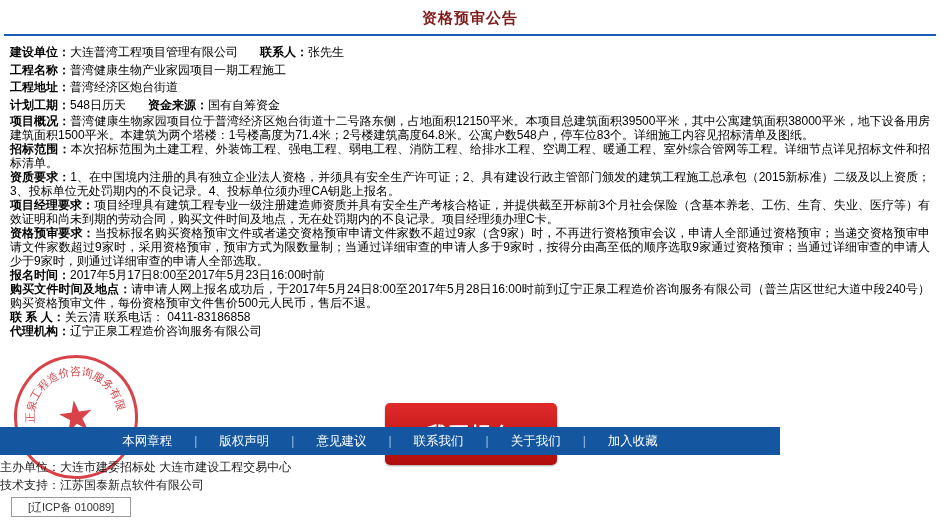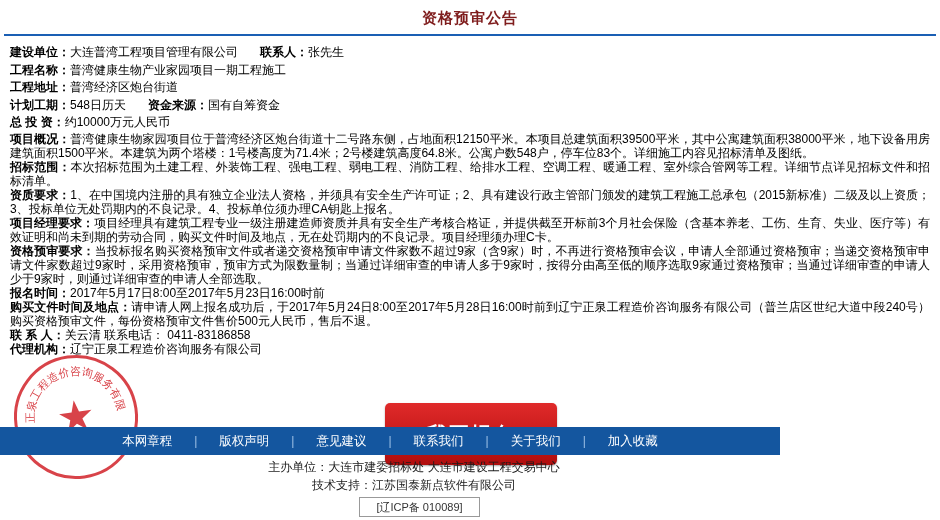--- a/index.html
+++ b/index.html
@@ -125,21 +125,20 @@
   .nav-sep {
     color: #9dc0e6;
     font-size: 12px;
   }
 
   
   .footer {
     position: absolute;
     left: 0; top: 458px;
     width: 828px;
-    text-align: center;
     font-size: 12px;
     line-height: 18px;
     color: #1a1a1a;
   }
   .footer .icp {
     display: inline-block;
     margin-top: 3px;
     border: 1px solid #999999;
     padding: 0 16px;
     font-size: 11px;
@@ -168,23 +167,20 @@
     </div>
 
     <div class="row">
       <span class="lbl">工程地址：</span><span>普湾经济区炮台街道</span>
     </div>
 
     <div class="row">
       <span class="lbl">计划工期：</span><span>548日历天</span><span class="gap"></span><span class="lbl">资金来源：</span><span>国有自筹资金</span>
     </div>
 
-    <div class="row">
-      <span class="lbl">总 投 资：</span><span>约10000万元人民币</span>
-    </div>
 
     <div class="para">
       <span class="lbl">项目概况：</span><span>普湾健康生物家园项目位于普湾经济区炮台街道十二号路东侧，占地面积12150平米。本项目总建筑面积39500平米，其中公寓建筑面积38000平米，地下设备用房建筑面积1500平米。本建筑为两个塔楼：1号楼高度为71.4米；2号楼建筑高度64.8米。公寓户数548户，停车位83个。详细施工内容见招标清单及图纸。</span>
     </div>
 
     <div class="para">
       <span class="lbl">招标范围：</span><span>本次招标范围为土建工程、外装饰工程、强电工程、弱电工程、消防工程、给排水工程、空调工程、暖通工程、室外综合管网等工程。详细节点详见招标文件和招标清单。</span>
     </div>
 
     <div class="para">

